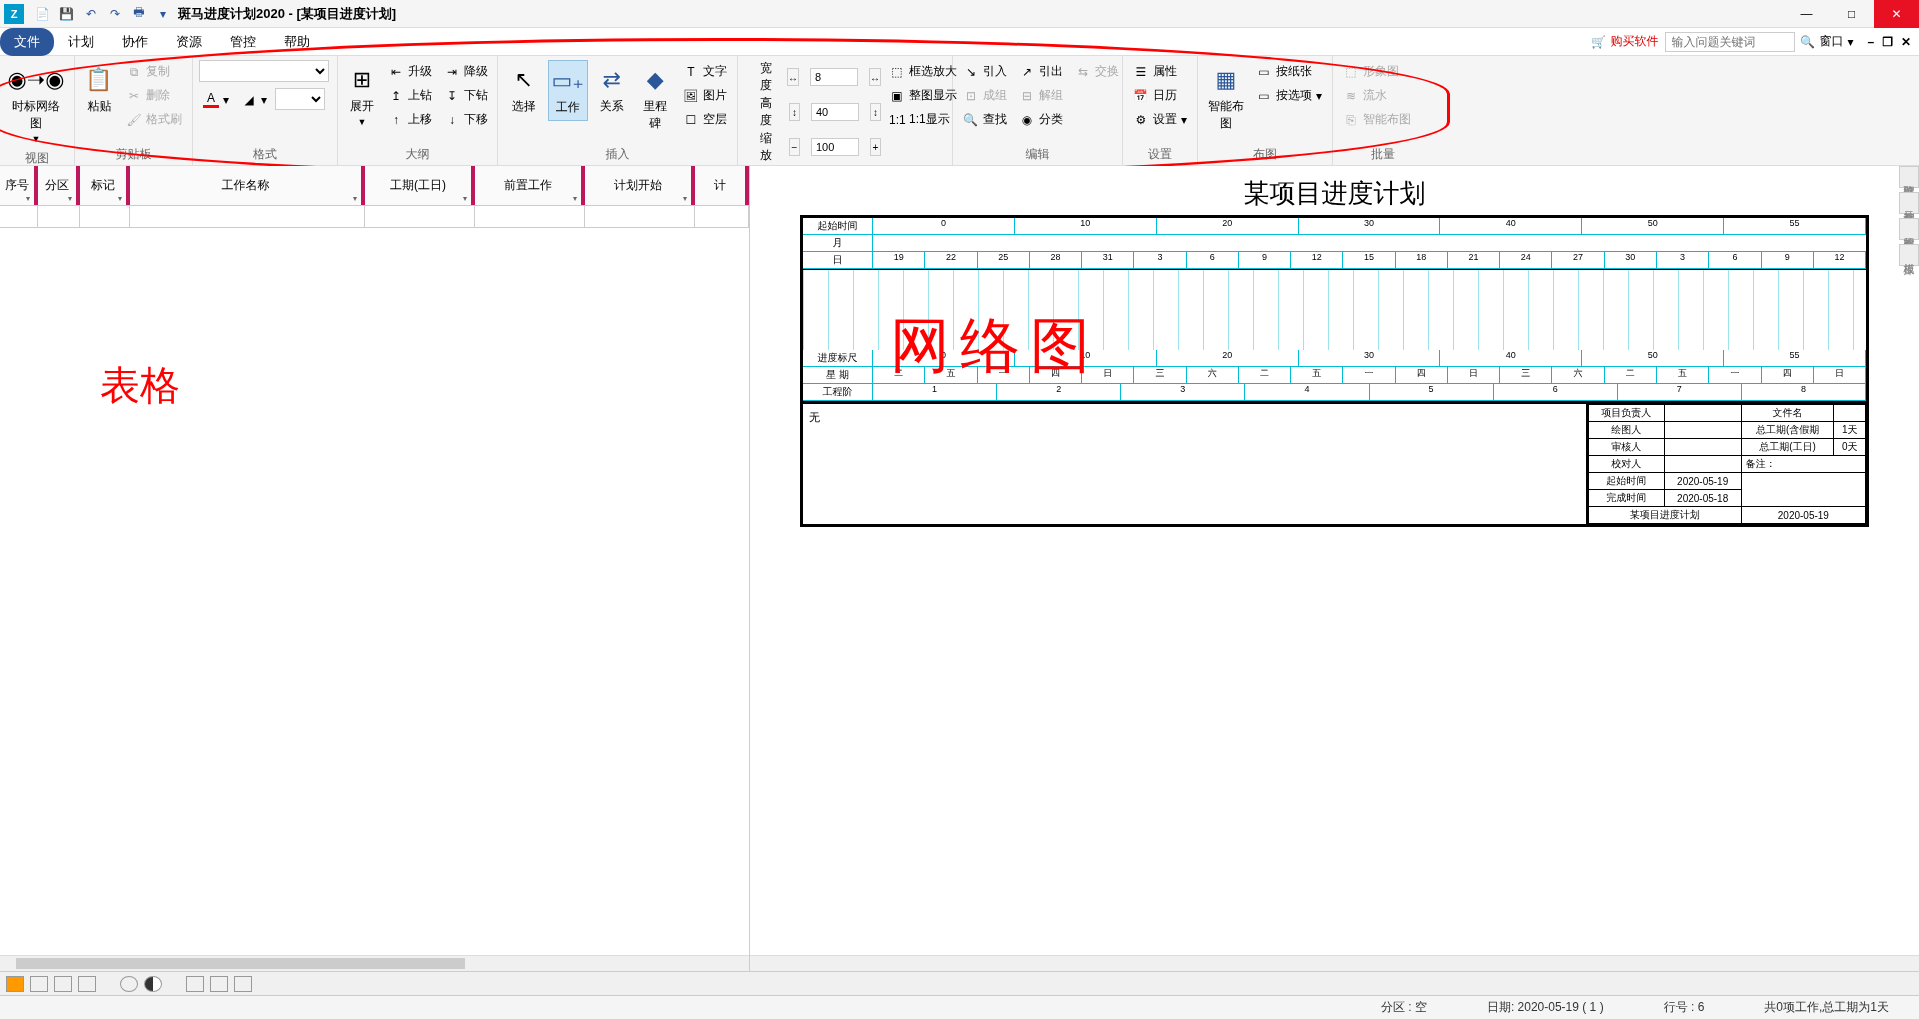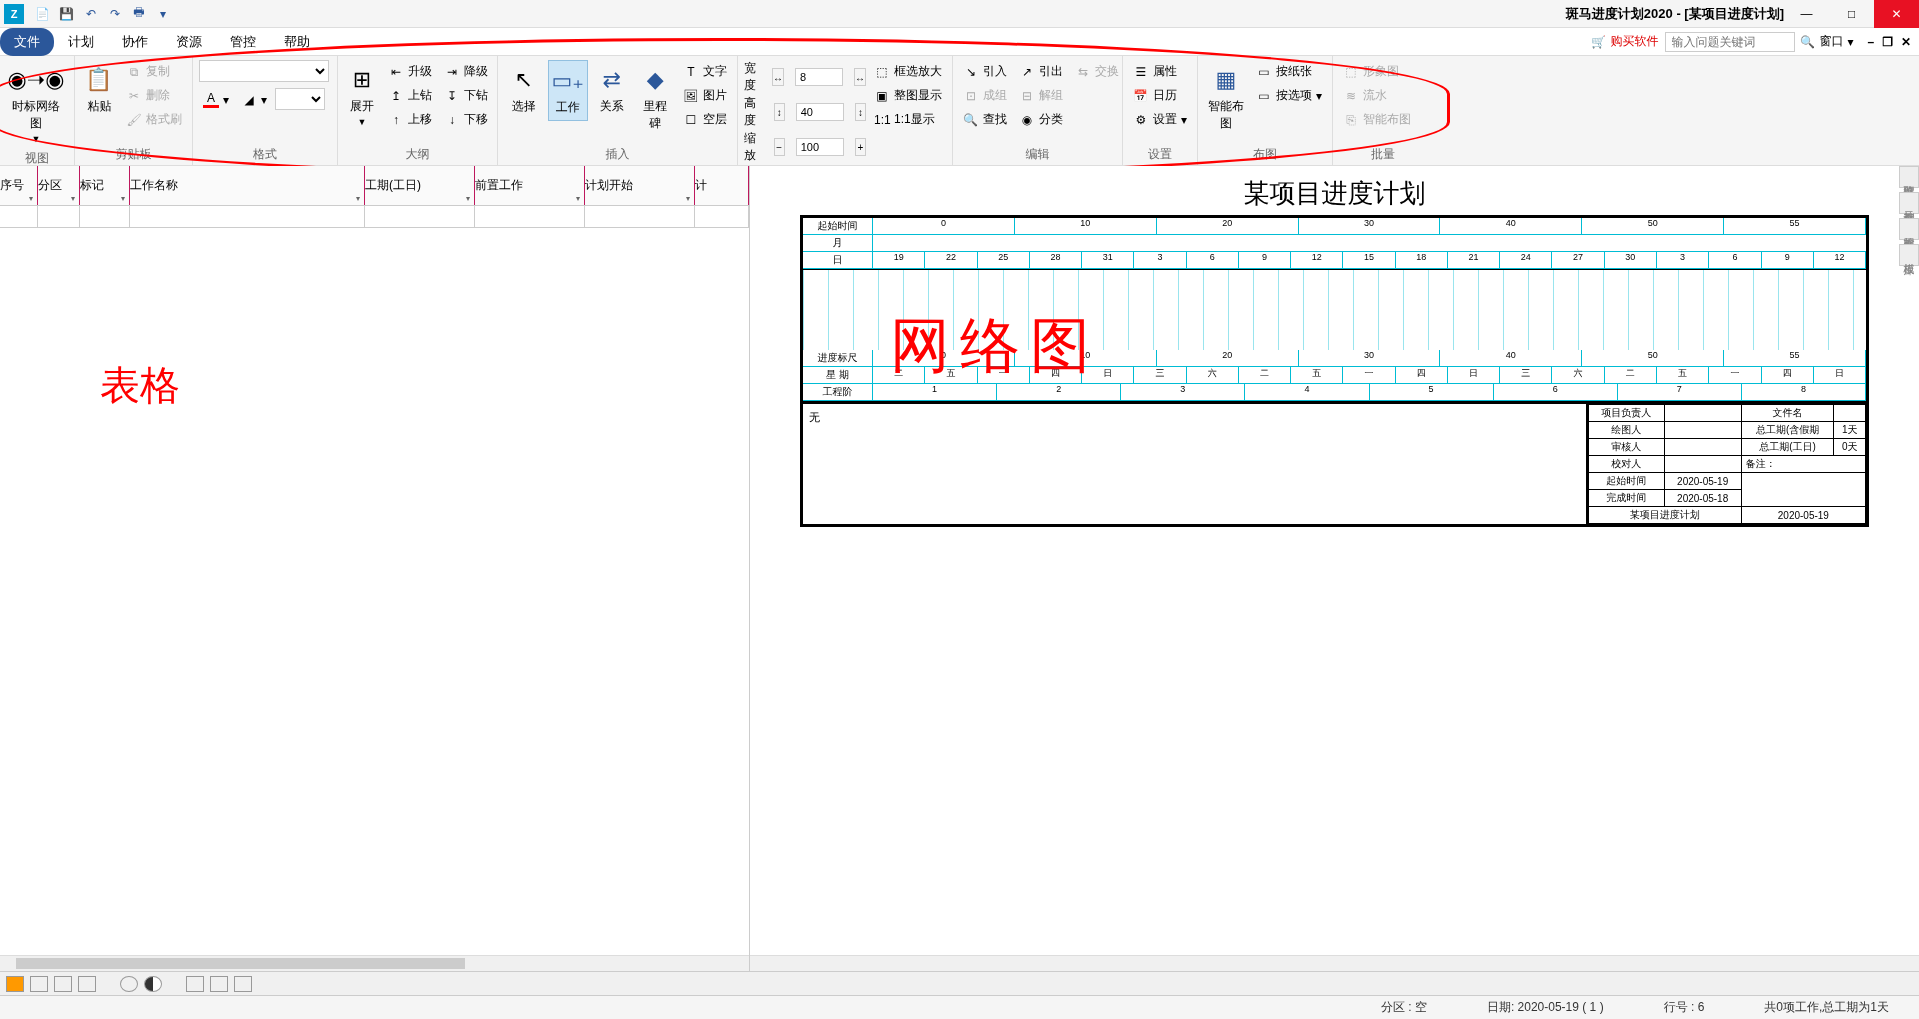--- a/index.html
+++ b/index.html
@@ -2,21 +2,21 @@
 <html><head>
 <meta charset="utf-8">
 <style>
 * { box-sizing: border-box; margin: 0; padding: 0; font-family: "Microsoft YaHei", sans-serif; }
 body { background: #fff; font-size: 12px; overflow: hidden; }
 
 .titlebar { height: 28px; background: #f5f5f5; display: flex; align-items: center; border-bottom: 1px solid #ddd; }
 .titlebar .logo { width: 20px; height: 20px; background: #0099cc; margin: 0 4px; display: flex; align-items: center; justify-content: center; color: #fff; font-weight: bold; font-size: 11px; }
 .titlebar .qat { display: flex; gap: 6px; padding: 0 6px; }
 .titlebar .qat-btn { width: 18px; height: 18px; display: flex; align-items: center; justify-content: center; cursor: pointer; color: #2b579a; }
-.titlebar .title { flex: 1; text-align: right; font-size: 13px; font-weight: bold; }
+.titlebar .title { flex: 1; text-align: left; font-size: 13px; font-weight: bold; }
 .titlebar .winctl { display: flex; }
 .titlebar .winctl div { width: 45px; height: 28px; display: flex; align-items: center; justify-content: center; cursor: pointer; }
 .titlebar .winctl .close { background: #e81123; color: #fff; }
 
 .menubar { height: 28px; background: #fff; display: flex; align-items: center; border-bottom: 1px solid #ddd; }
 .menubar .tab { padding: 0 14px; height: 28px; display: flex; align-items: center; cursor: pointer; font-size: 13px; }
 .menubar .tab.active { background: #2b579a; color: #fff; border-radius: 13px; }
 .menubar .rightarea { margin-left: auto; display: flex; align-items: center; gap: 6px; padding-right: 8px; }
 .menubar .buy { color: #d00; display: flex; align-items: center; gap: 4px; cursor: pointer; }
 .menubar .search { border: 1px solid #ccc; padding: 2px 6px; width: 130px; font-size: 12px; }
@@ -29,30 +29,30 @@
 .rgroup .body { flex: 1; display: flex; align-items: flex-start; gap: 4px; }
 .rgroup .label { text-align: center; font-size: 12px; color: #666; padding: 2px 0; }
 .rbtn-lg { width: 60px; display: flex; flex-direction: column; align-items: center; gap: 2px; padding: 4px 2px; cursor: pointer; text-align: center; }
 .rbtn-lg .ico { width: 32px; height: 32px; display: flex; align-items: center; justify-content: center; font-size: 22px; }
 .rbtn-lg.active { background: #cde6f7; border: 1px solid #92c0e0; }
 .rbtn-sm { display: flex; align-items: center; gap: 4px; padding: 3px 4px; cursor: pointer; white-space: nowrap; }
 .rbtn-sm .ico { width: 16px; text-align: center; }
 .col { display: flex; flex-direction: column; gap: 1px; }
 .disabled { color: #aaa; }
 .combo { width: 80px; height: 22px; border: 1px solid #ccc; background: #fff; }
-.spin-row { display: flex; align-items: center; gap: 11px; }
+.spin-row { display: flex; align-items: center; gap: 11px; margin-left: 16px; }
 .spin-row input { width: 48px; height: 18px; border: 1px solid #ccc; text-align: left; padding: 0 4px; font-size: 11px; }
 .spin-row .sp { width: 14px; height: 18px; border: 1px solid #ccc; display: flex; align-items: center; justify-content: center; font-size: 10px; cursor: pointer; }
 
 .annot-ellipse { position: absolute; border: 3px solid red; border-radius: 50%/40%; pointer-events: none; }
 
 .workspace { display: flex; height: calc(100vh - 28px - 28px - 110px - 24px - 24px); }
 .leftpane { width: 750px; display: flex; flex-direction: column; border-right: 1px solid #ccc; position: relative; }
 .leftpane .headers { display: flex; height: 40px; border-bottom: 1px solid #ccc; background: #fafafa; }
-.leftpane .hcell { border-right: 1px solid #be185d; display: flex; align-items: center; position: relative; font-size: 12px; }
+.leftpane .hcell { border-right: 4px solid #be185d; display: flex; align-items: center; justify-content: center; position: relative; font-size: 12px; }
 .leftpane .hcell .dd { position: absolute; right: 4px; bottom: 2px; font-size: 8px; color: #666; }
 .leftpane .inputrow { display: flex; height: 22px; border-bottom: 1px solid #ccc; }
 .leftpane .inputrow .icell { border-right: 1px solid #ccc; }
 .leftpane .tablearea { flex: 1; position: relative; background: #fff; }
 
 .rightpane { flex: 1; background: #fff; position: relative; overflow: hidden; }
 .chart-title { text-align: center; color: #000000; font-size: 26px; font-family: "SimSun"; padding: 10px 0 4px 0; }
 .chart-box { margin: 0 50px; border: 3px solid #000; background: #fff; }
 .timeline { border-bottom: 1px solid #000; font-size: 10px; }
 .tl-row { display: flex; border-bottom: 1px solid #00bcd4; }

